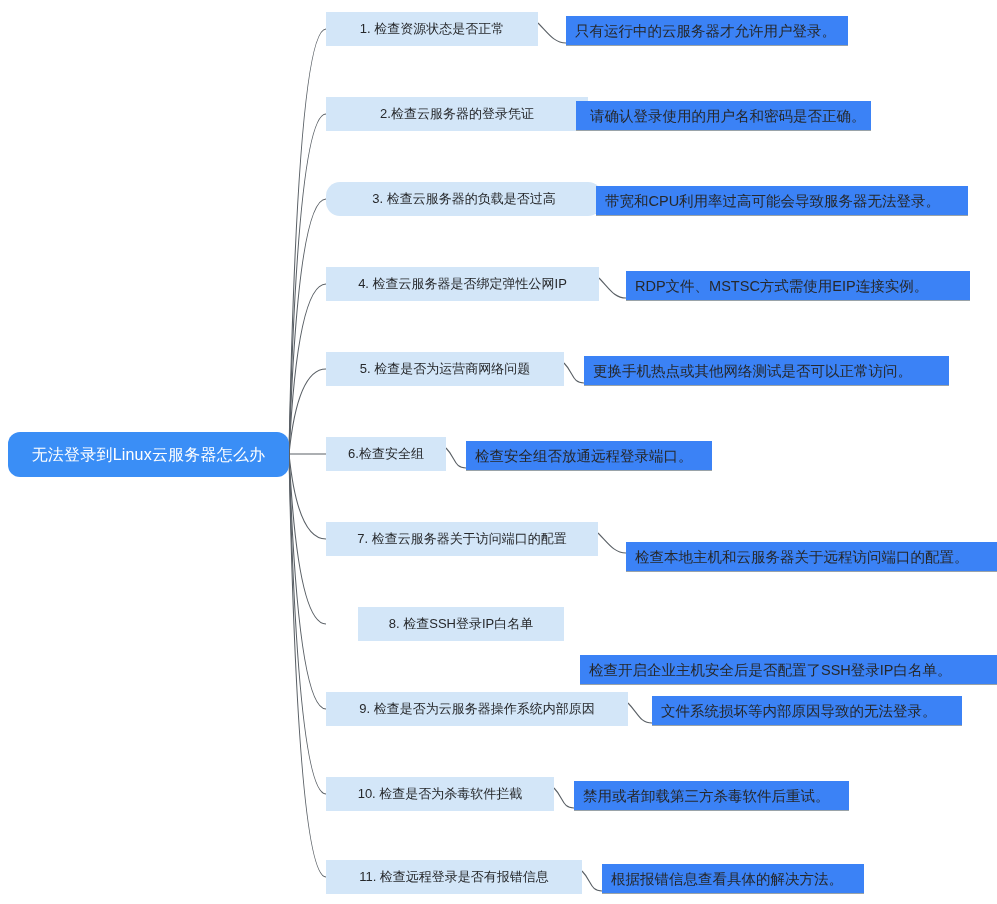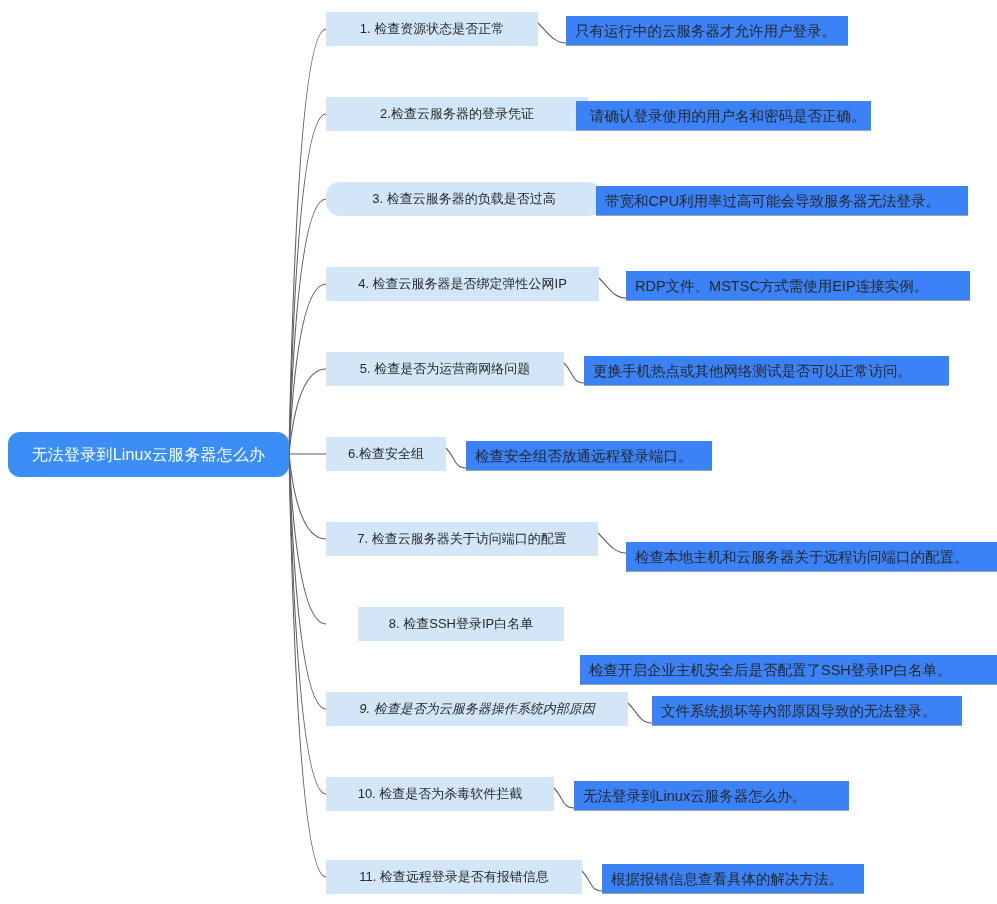--- a/index.html
+++ b/index.html
@@ -166,31 +166,31 @@
       </div>
       <div class="detail-box" style="left: 626px; top: 526px; width: 372px; margin-top: 16px;">
         <span class="detail-label">检查本地主机和云服务器关于远程访问端口的配置。</span>
       </div>
       <div class="topic-box" style="left: 326px; top: 607px; width: 206px; margin-left: 32px;">
         <span class="topic-label">8. 检查SSH登录IP白名单</span>
       </div>
       <div class="detail-box" style="left: 580px; top: 611px; width: 467px; margin-top: 44px;">
         <span class="detail-label">检查开启企业主机安全后是否配置了SSH登录IP白名单。</span>
       </div>
-      <div class="topic-box" style="left: 326px; top: 692px; width: 302px; font-style: italic;">
+      <div class="topic-box" style="left: 326px; top: 692px; width: 302px;">
         <span class="topic-label">9. 检查是否为云服务器操作系统内部原因</span>
       </div>
       <div class="detail-box" style="left: 652px; top: 696px; width: 310px;">
         <span class="detail-label">文件系统损坏等内部原因导致的无法登录。</span>
       </div>
       <div class="topic-box" style="left: 326px; top: 777px; width: 228px;">
         <span class="topic-label">10. 检查是否为杀毒软件拦截</span>
       </div>
       <div class="detail-box" style="left: 574px; top: 781px; width: 275px;">
-        <span class="detail-label">无法登录到Linux云服务器怎么办。</span>
+        <span class="detail-label">禁用或者卸载第三方杀毒软件后重试。</span>
       </div>
       <div class="topic-box" style="left: 326px; top: 860px; width: 256px;">
         <span class="topic-label">11. 检查远程登录是否有报错信息</span>
       </div>
       <div class="detail-box" style="left: 602px; top: 864px; width: 262px;">
         <span class="detail-label">根据报错信息查看具体的解决方法。</span>
       </div>
     </div>
 
 </div>

